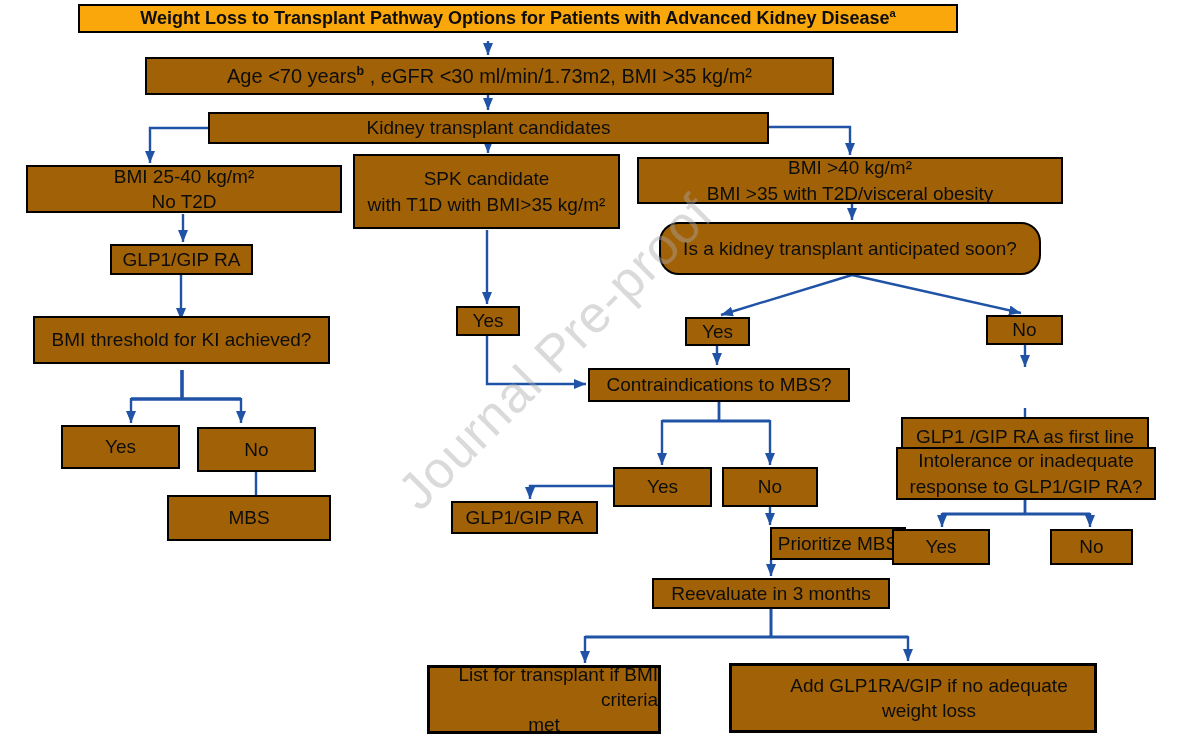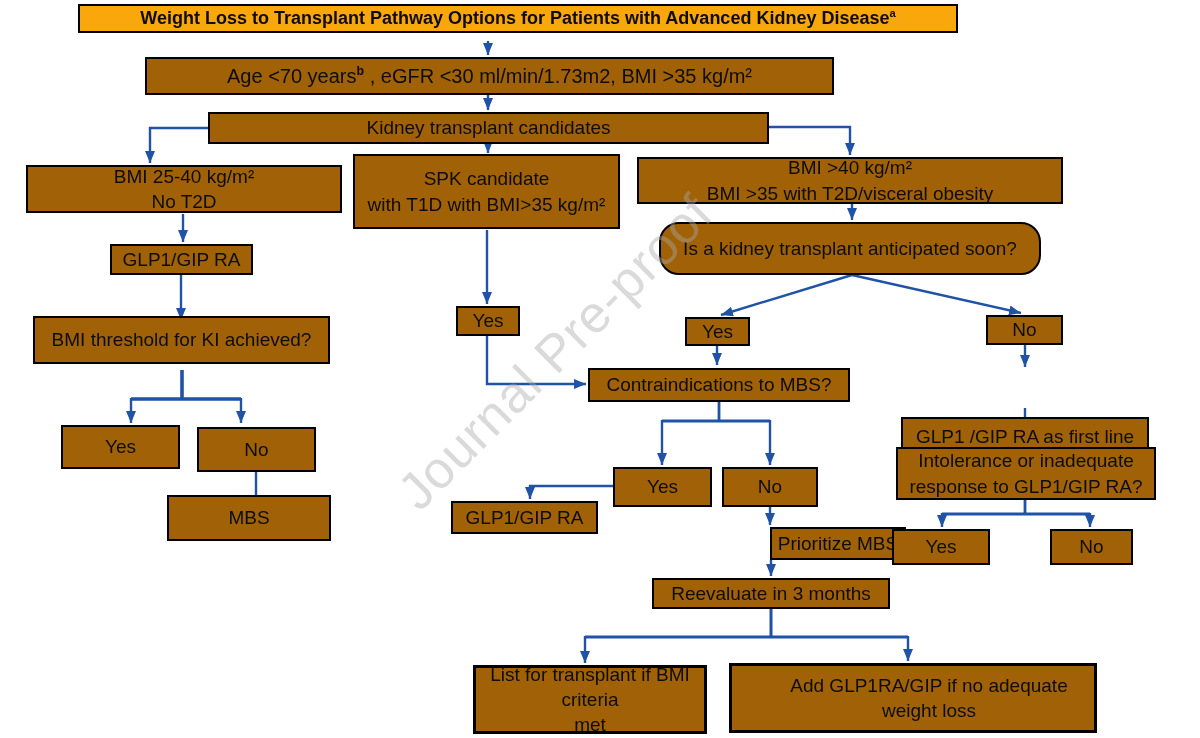--- a/index.html
+++ b/index.html
@@ -172,21 +172,21 @@
   </div>
 
   <div class="box" style="left:1050px;top:529px;width:83px;height:36px;">
     <span>No</span>
   </div>
 
   <div class="box b25" style="left:652px;top:578px;width:238px;height:31px;">
     <span>Reevaluate in 3 months</span>
   </div>
 
-  <div class="box b3" style="left:473px;top:665px;width:234px;height:69px;">
+  <div class="box b3" style="left:427px;top:665px;width:234px;height:69px;text-align:right;">
     <span>List for transplant if BMI criteria</span>
     <span>met</span>
   </div>
 
   <div class="box b3" style="left:729px;top:663px;width:368px;height:70px;padding-left:32px;">
     <span>Add GLP1RA/GIP if no adequate</span>
     <span>weight loss</span>
   </div>
 
   <div class="watermark">Journal Pre-proof</div>

